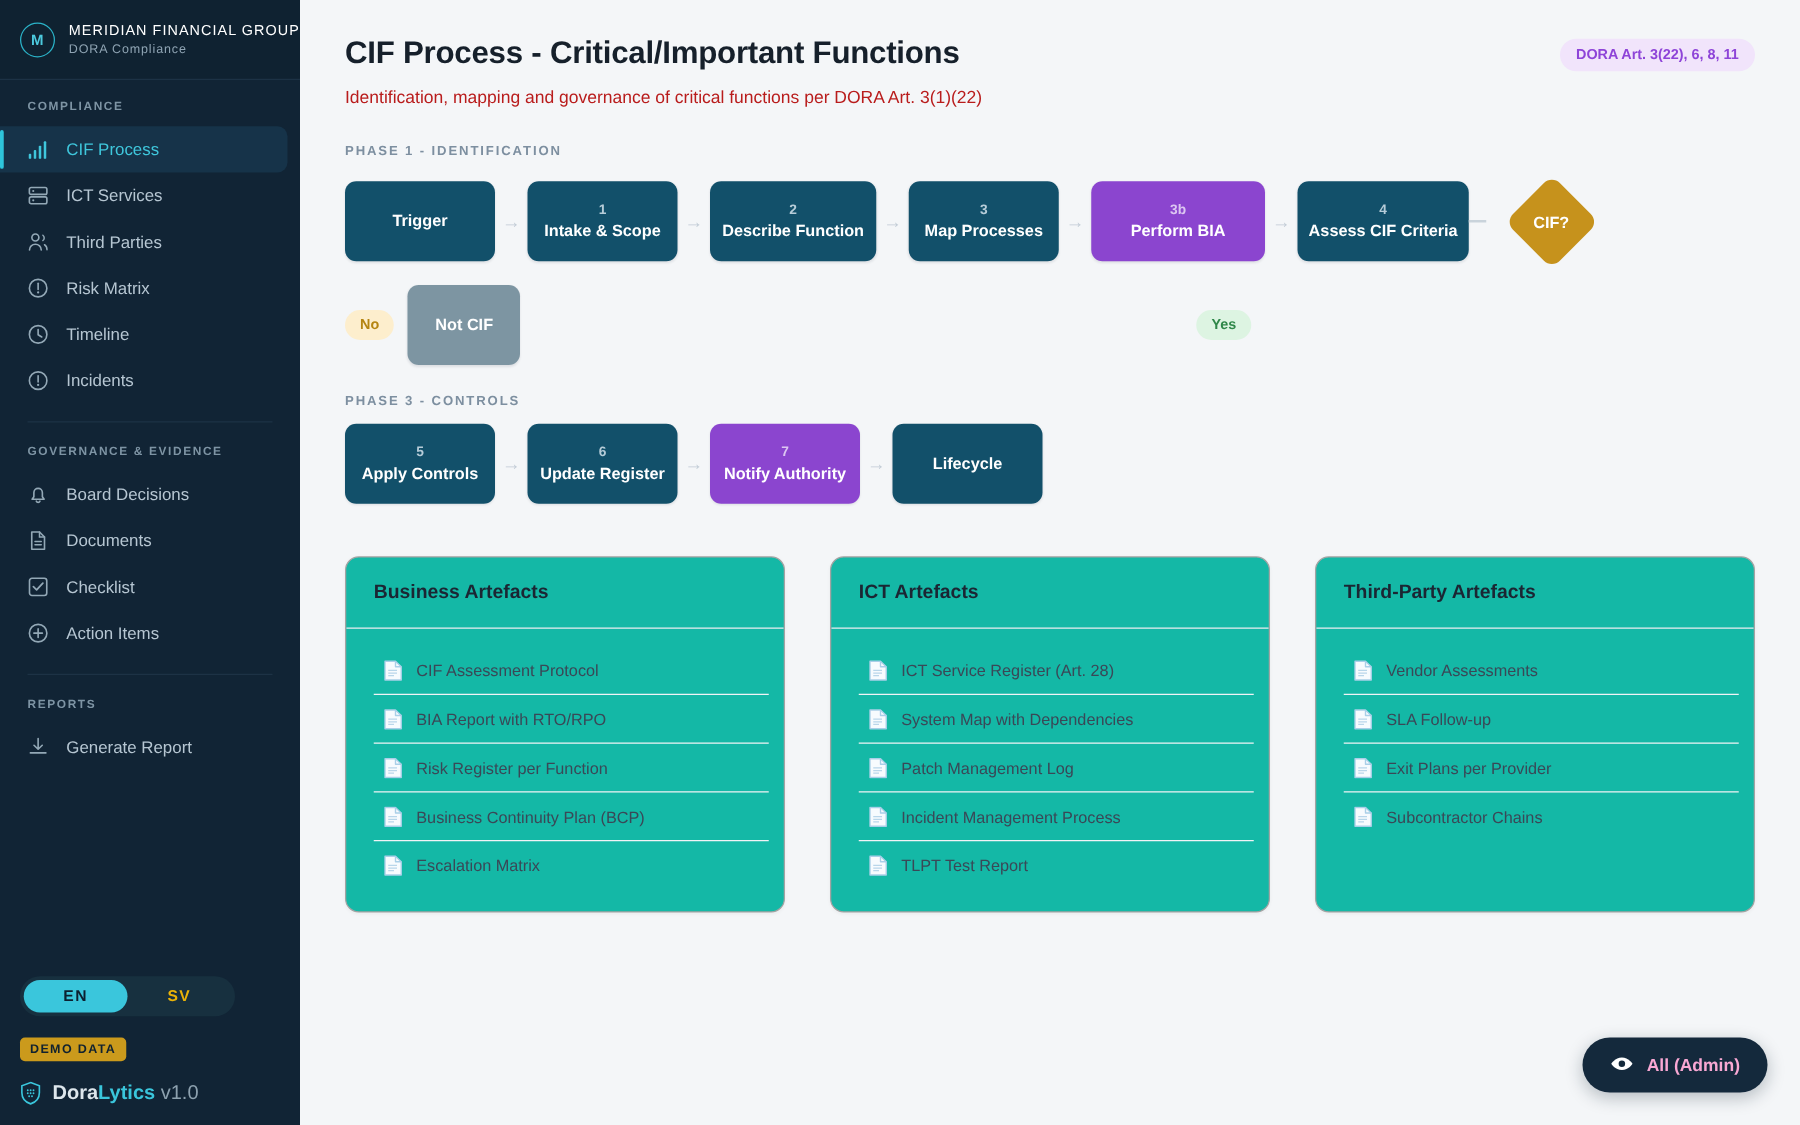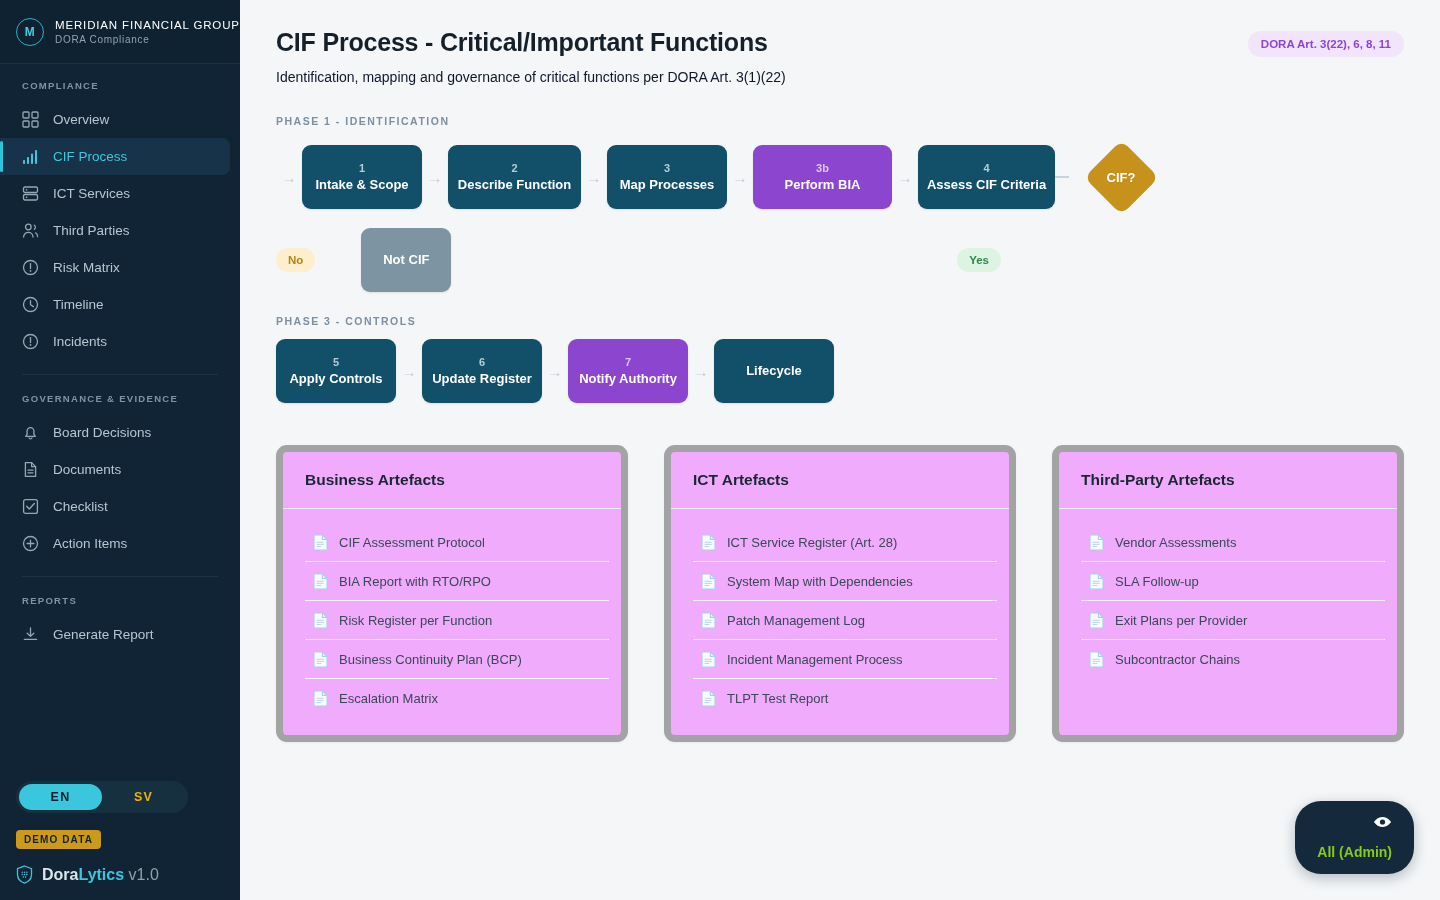--- a/index.html
+++ b/index.html
@@ -95,42 +95,42 @@
   .ver-text .b { font-weight: bold; color: #3ac6dc; }
   .ver-text .c { color: #8da1af; font-weight: normal; }
 
   
   .main {
     flex: 1 1 auto; height: 900px; position: relative;
     padding: 28px 36px 0 36px; overflow: hidden;
   }
   .page-head { display: flex; align-items: flex-start; justify-content: space-between; }
   .page-title { font-size: 25px; font-weight: bold; color: #16202b; letter-spacing: -.2px; }
-  .page-sub { font-size: 14px; color: #0f172a; margin-top: 12px; }
+  .page-sub { font-size: 14px; color: #b91c1c; margin-top: 12px; }
   .dora-badge {
     background: #f1e4fb; color: #8e44d8; font-size: 11.5px; font-weight: bold;
     padding: 7px 13px; border-radius: 16px; white-space: nowrap; margin-top: 3px;
   }
 
   .phase-label {
     font-size: 10.5px; font-weight: bold; letter-spacing: 1.5px;
     color: #7d8fa0; margin: 30px 0 12px 0;
   }
   .flow-row { display: flex; align-items: center; }
   .node {
     height: 64px; border-radius: 9px;
     display: flex; flex-direction: column; align-items: center; justify-content: center;
     color: #ffffff; background: #12506a; cursor: pointer;
     padding: 0 14px; box-shadow: 0 1px 2px rgba(16,32,48,.10);
   }
   .node .num { font-size: 11px; color: #b6ccd8; line-height: 1.35; font-weight: bold; }
   .node .lbl { font-size: 13px; font-weight: bold; line-height: 1.35; white-space: nowrap; }
   .node.purple { background: #8b45cf; }
   .node.purple .num { color: #dcc6f1; }
-  .node.grey { background: #7d95a2; margin-left: 35px; }
+  .node.grey { background: #7d95a2; }
   .node.teal { background: #137a8c; }
   .arrow {
     color: #c2ccd6; font-size: 15px; width: 26px; text-align: center;
     flex: 0 0 26px; user-select: none;
   }
   .diamond-wrap {
     width: 76px; height: 76px; flex: 0 0 76px; margin-left: 14px;
     display: flex; align-items: center; justify-content: center; position: relative;
   }
   .diamond {
@@ -147,77 +147,66 @@
     font-size: 11.5px; font-weight: bold; padding: 6px 12px; border-radius: 13px;
     margin-right: 11px;
   }
   .pill.no { background: #fdeecd; color: #b58512; }
   .pill.yes { background: #ddf4e2; color: #2f8749; }
   .spacer-flex { flex: 1 1 auto; }
 
   
   .cards { display: flex; gap: 36px; margin-top: 42px; }
   .card {
-    flex: 1 1 0; background: #f0abfc; border-radius: 11px;
-    border: 7px solid #a3a3a3;
+    flex: 1 1 0; background: #14b8a6; border-radius: 11px;
+    border: 1px solid #a3a3a3;
     box-shadow: 0 1px 3px rgba(18,32,48,.05);
     overflow: hidden;
   }
   .card-head {
     padding: 19px 22px; font-size: 15.5px; font-weight: bold; color: #1b2633;
     border-bottom: 1px solid #e9edf1;
   }
   .card-body { padding: 14px 12px 18px 22px; }
   .art-item {
     display: flex; align-items: center; gap: 11px;
     padding: 11px 0 10px 8px; border-bottom: 1px solid #f0f3f6;
     font-size: 13px; color: #3a4857; cursor: pointer;
   }
   .art-item:last-child { border-bottom: none; }
   .art-item .doc { width: 15px; height: 17px; flex: 0 0 15px; }
 
   
   .fab {
     position: absolute; right: 26px; bottom: 26px;
-    background: #14293c; color: #84cc16;
-    display: flex; align-items: flex-end; gap: 10px;
+    background: #14293c; color: #f9a8d4;
+    display: flex; align-items: flex-start; gap: 10px;
     padding: 14px 22px; border-radius: 26px; cursor: pointer;
     box-shadow: 0 4px 14px rgba(14,32,48,.28);
-    font-size: 14px; font-weight: bold; flex-direction: column;
+    font-size: 14px; font-weight: bold;
   }
   .fab .eye { width: 19px; height: 14px; flex: 0 0 19px; }
 </style>
 </head>
 <body>
 
 <div class="app">
 
   <aside class="sidebar">
 
     <div class="brand">
       <div class="brand-mark">M</div>
       <div class="brand-text">
         <div class="brand-title">MERIDIAN FINANCIAL GROUP</div>
         <div class="brand-sub">DORA Compliance</div>
       </div>
     </div>
 
     <nav class="nav" id="nav-root">
         <div class="nav-section">COMPLIANCE</div>
-        <div class="nav-item">
-          <span class="ico">
-            <svg width="17" height="17" viewBox="0 0 17 17" fill="none">
-              <rect x="1" y="1" width="6" height="6" rx="1" stroke="#93a8b6" stroke-width="1.3"></rect>
-              <rect x="10" y="1" width="6" height="6" rx="1" stroke="#93a8b6" stroke-width="1.3"></rect>
-              <rect x="1" y="10" width="6" height="6" rx="1" stroke="#93a8b6" stroke-width="1.3"></rect>
-              <rect x="10" y="10" width="6" height="6" rx="1" stroke="#93a8b6" stroke-width="1.3"></rect>
-            </svg>
-          </span>
-          <span>Overview</span>
-        </div>
         <div class="nav-item active">
           <span class="ico">
             <svg width="17" height="17" viewBox="0 0 17 17" fill="none">
               <rect x="1" y="12" width="2" height="4" rx=".7" fill="#3fc7dc"></rect>
               <rect x="5" y="9" width="2" height="7" rx=".7" fill="#3fc7dc"></rect>
               <rect x="9" y="5.5" width="2" height="10.5" rx=".7" fill="#3fc7dc"></rect>
               <rect x="13" y="2" width="2" height="14" rx=".7" fill="#3fc7dc"></rect>
             </svg>
           </span>
           <span>CIF Process</span>
@@ -353,20 +342,23 @@
     <div class="page-head">
       <div>
         <h1 class="page-title">CIF Process - Critical/Important Functions</h1>
         <div class="page-sub">Identification, mapping and governance of critical functions per DORA Art. 3(1)(22)</div>
       </div>
       <div class="dora-badge">DORA Art. 3(22), 6, 8, 11</div>
     </div>
 
     <div class="phase-label">PHASE 1 - IDENTIFICATION</div>
     <div class="flow-row" id="phase1-row">
+        <div class="node" style="width: 120px;">
+          <span class="lbl">Trigger</span>
+        </div>
         <span class="arrow">→</span>
         <div class="node" style="width: 120px;">
           <span class="num">1</span>
           <span class="lbl">Intake &amp; Scope</span>
         </div>
         <span class="arrow">→</span>
         <div class="node" style="width: 133px;">
           <span class="num">2</span>
           <span class="lbl">Describe Function</span>
         </div>

